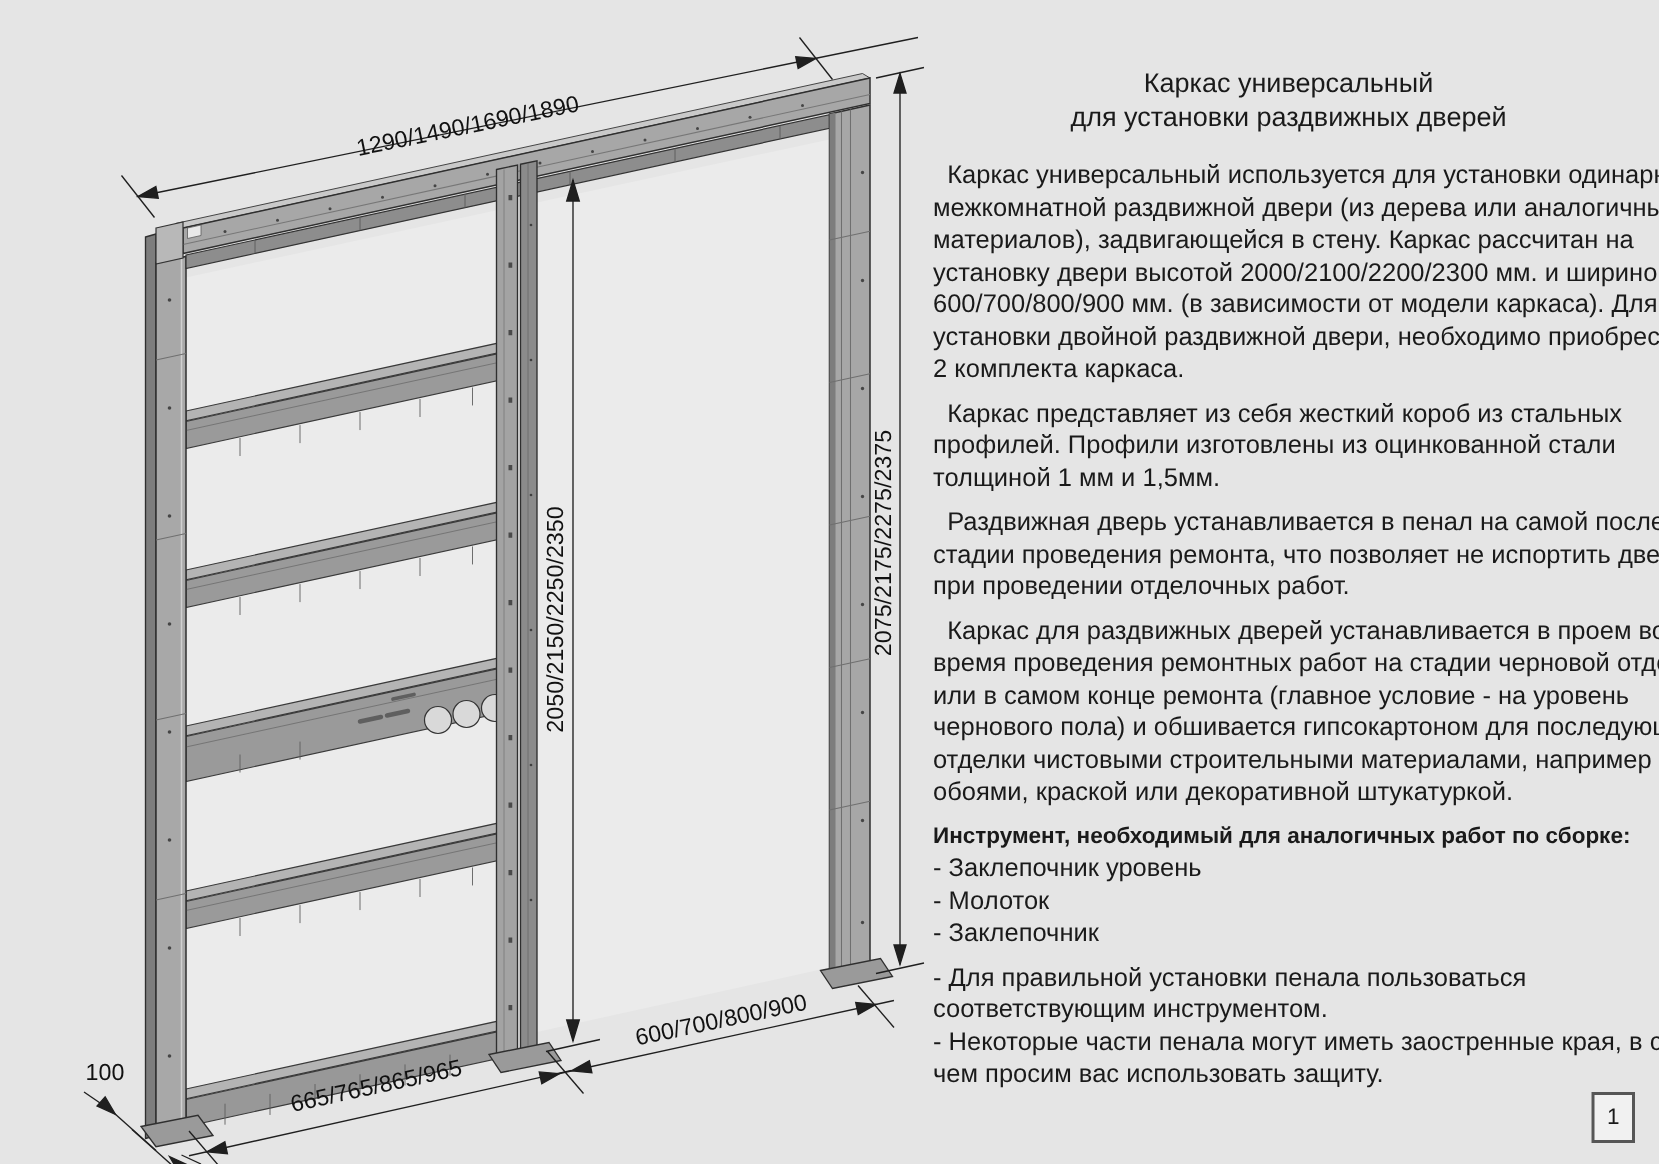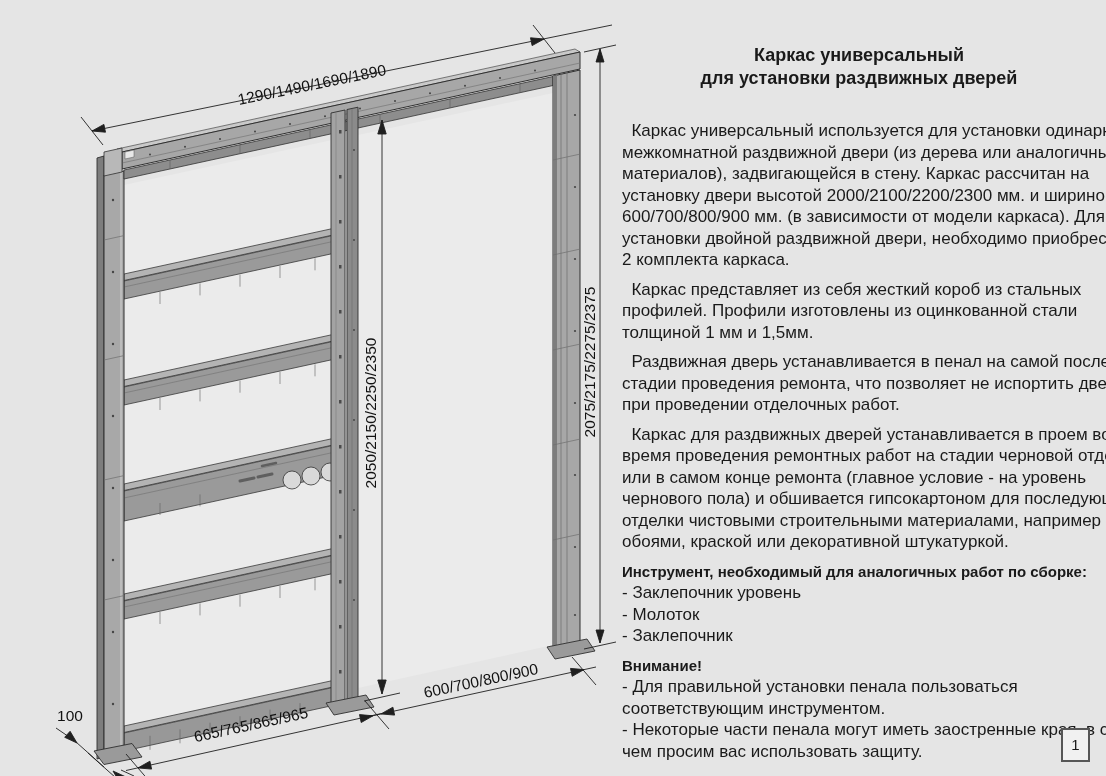--- a/index.html
+++ b/index.html
@@ -18,25 +18,25 @@
     font-size:15.5px;
     color:#111;
     white-space:nowrap;
     transform-origin:center center;
   }
   .article{
     position:absolute;
     left:622px;top:44px;width:474px;
   }
   .article .title{
-    font-weight:bold;
+    font-weight:normal;
     font-size:18px;line-height:23px;
     text-align:center;
     white-space:pre;
-    margin:0 0 30px 0;
+    margin:0 0 16px 0;
   }
   .para{
     font-size:17px;line-height:21.5px;
     white-space:pre;
     margin:0 0 8px 0;
   }
   .heading{
     font-weight:bold;
     font-size:15px;line-height:21.5px;
     white-space:pre;
@@ -290,21 +290,20 @@
     <div class="para">  Каркас для раздвижных дверей устанавливается в проем во
 время проведения ремонтных работ на стадии черновой отделки,
 или в самом конце ремонта (главное условие - на уровень
 чернового пола) и обшивается гипсокартоном для последующей
 отделки чистовыми строительными материалами, например
 обоями, краской или декоративной штукатуркой.</div>
     <div class="heading">Инструмент, необходимый для аналогичных работ по сборке:</div>
     <div class="para">- Заклепочник уровень
 - Молоток
 - Заклепочник</div>
-    <div class="heading">Внимание!</div>
     <div class="para">- Для правильной установки пенала пользоваться
 соответствующим инструментом.
 - Некоторые части пенала могут иметь заостренные края, в связи с
 чем просим вас использовать защиту.</div>
   </div>
 
   <div class="page-number">1</div>
 
 </div>
 

